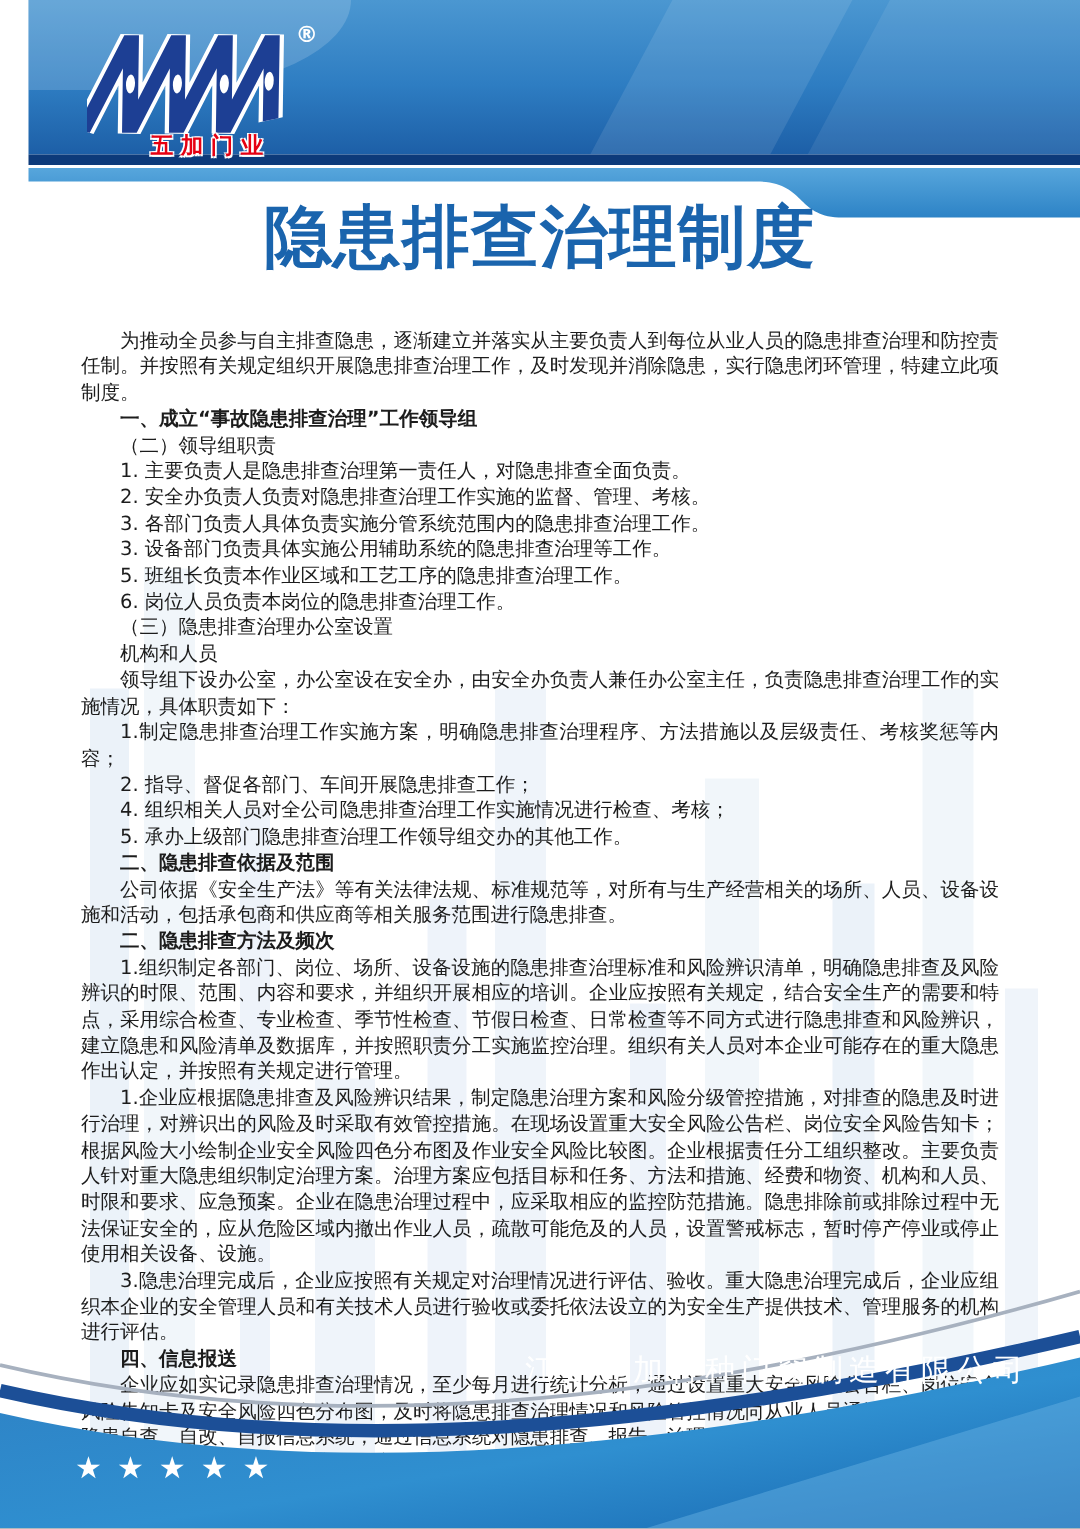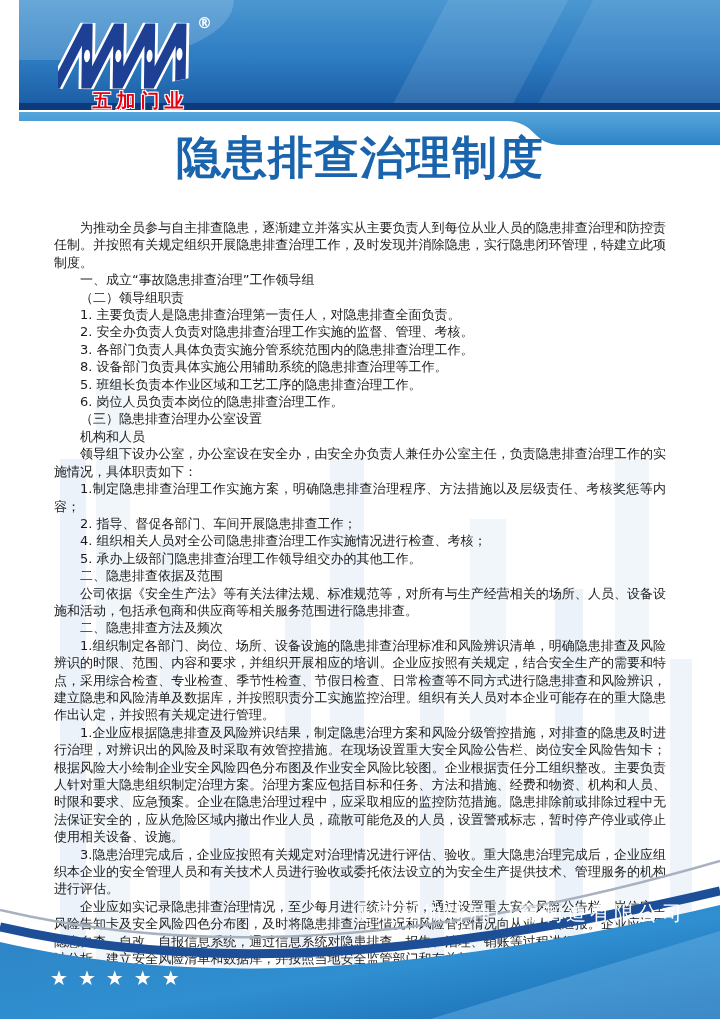--- a/index.html
+++ b/index.html
@@ -23,32 +23,32 @@
   .streak3{position:absolute;left:545px;top:-10px;width:210px;height:130px;
     background:rgba(255,255,255,.08);transform:skewX(-28deg);}
   .navy-band{position:absolute;left:19px;top:103px;width:701px;height:7px;
     background:#0d3a7a;z-index:2;}
   .tab-band{position:absolute;left:0;top:112px;width:720px;height:36px;z-index:2;}
   
   .logo-svg{position:absolute;left:58px;top:16px;width:138px;height:80px;z-index:3;}
   .reg-mark{position:absolute;left:197px;top:14px;z-index:3;color:#fff;
     font-size:15px;font-weight:bold;}
   .logo-text{position:absolute;left:68px;top:88px;width:145px;z-index:3;
-    text-align:center;color:#e60012;font-weight:bold;font-size:19px;
+    text-align:center;color:#e60012;font-weight:bold;font-size:15px;
     letter-spacing:5px;
     text-shadow:-1px -1px 0 #fff,1px -1px 0 #fff,-1px 1px 0 #fff,1px 1px 0 #fff;}
   
   .doc-title{position:absolute;left:0;top:133px;width:720px;z-index:2;
     text-align:center;font-size:45px;line-height:50px;font-weight:bold;
     color:#1a64ad;letter-spacing:1px;margin:0;}
   
   .content{position:absolute;left:54px;top:191px;width:612px;z-index:2;
     color:#1c1c1c;font-size:13px;line-height:17.4px;margin-top:28px;}
   .content p{margin:0;text-indent:2em;text-align:justify;}
-  .content p.h{font-weight:normal;}
+  .content p.h{font-weight:bold;}
   
   .footer-svg{position:absolute;left:0;top:845px;width:720px;height:174px;z-index:3;}
   .stars{position:absolute;left:50px;top:966px;z-index:4;color:#ffffff;
     font-size:20px;letter-spacing:10px;}
   .company{position:absolute;right:34px;top:900px;z-index:4;color:#ffffff;
     font-size:20px;letter-spacing:4px;white-space:nowrap;}
 </style>
 </head>
 <body>
 
@@ -97,36 +97,37 @@
 
   <h1 class="doc-title">隐患排查治理制度</h1>
 
   <div class="content">
     <p>为推动全员参与自主排查隐患，逐渐建立并落实从主要负责人到每位从业人员的隐患排查治理和防控责任制。并按照有关规定组织开展隐患排查治理工作，及时发现并消除隐患，实行隐患闭环管理，特建立此项制度。</p>
     <p class="h">一、成立“事故隐患排查治理”工作领导组</p>
     <p>（二）领导组职责</p>
     <p>1. 主要负责人是隐患排查治理第一责任人，对隐患排查全面负责。</p>
     <p>2. 安全办负责人负责对隐患排查治理工作实施的监督、管理、考核。</p>
     <p>3. 各部门负责人具体负责实施分管系统范围内的隐患排查治理工作。</p>
-    <p>8. 设备部门负责具体实施公用辅助系统的隐患排查治理等工作。</p>
+    <p>3. 设备部门负责具体实施公用辅助系统的隐患排查治理等工作。</p>
     <p>5. 班组长负责本作业区域和工艺工序的隐患排查治理工作。</p>
     <p>6. 岗位人员负责本岗位的隐患排查治理工作。</p>
     <p>（三）隐患排查治理办公室设置</p>
     <p>机构和人员</p>
     <p>领导组下设办公室，办公室设在安全办，由安全办负责人兼任办公室主任，负责隐患排查治理工作的实施情况，具体职责如下：</p>
     <p>1.制定隐患排查治理工作实施方案，明确隐患排查治理程序、方法措施以及层级责任、考核奖惩等内容；</p>
     <p>2. 指导、督促各部门、车间开展隐患排查工作；</p>
     <p>4. 组织相关人员对全公司隐患排查治理工作实施情况进行检查、考核；</p>
     <p>5. 承办上级部门隐患排查治理工作领导组交办的其他工作。</p>
     <p class="h">二、隐患排查依据及范围</p>
     <p>公司依据《安全生产法》等有关法律法规、标准规范等，对所有与生产经营相关的场所、人员、设备设施和活动，包括承包商和供应商等相关服务范围进行隐患排查。</p>
     <p class="h">二、隐患排查方法及频次</p>
     <p>1.组织制定各部门、岗位、场所、设备设施的隐患排查治理标准和风险辨识清单，明确隐患排查及风险辨识的时限、范围、内容和要求，并组织开展相应的培训。企业应按照有关规定，结合安全生产的需要和特点，采用综合检查、专业检查、季节性检查、节假日检查、日常检查等不同方式进行隐患排查和风险辨识，建立隐患和风险清单及数据库，并按照职责分工实施监控治理。组织有关人员对本企业可能存在的重大隐患作出认定，并按照有关规定进行管理。</p>
     <p>1.企业应根据隐患排查及风险辨识结果，制定隐患治理方案和风险分级管控措施，对排查的隐患及时进行治理，对辨识出的风险及时采取有效管控措施。在现场设置重大安全风险公告栏、岗位安全风险告知卡；根据风险大小绘制企业安全风险四色分布图及作业安全风险比较图。企业根据责任分工组织整改。主要负责人针对重大隐患组织制定治理方案。治理方案应包括目标和任务、方法和措施、经费和物资、机构和人员、时限和要求、应急预案。企业在隐患治理过程中，应采取相应的监控防范措施。隐患排除前或排除过程中无法保证安全的，应从危险区域内撤出作业人员，疏散可能危及的人员，设置警戒标志，暂时停产停业或停止使用相关设备、设施。</p>
     <p>3.隐患治理完成后，企业应按照有关规定对治理情况进行评估、验收。重大隐患治理完成后，企业应组织本企业的安全管理人员和有关技术人员进行验收或委托依法设立的为安全生产提供技术、管理服务的机构进行评估。</p>
+    <p class="h">四、信息报送</p>
     <p>企业应如实记录隐患排查治理情况，至少每月进行统计分析，通过设置重大安全风险公告栏、岗位安全风险告知卡及安全风险四色分布图，及时将隐患排查治理情况和风险管控情况向从业人员通报。企业应运用隐患自查、自改、自报信息系统，通过信息系统对隐患排查、报告、治理、销账等过程进行电子化管理和统计分析，建立安全风险清单和数据库，并按照当地安全监管部门和有关部门的要求，定期或实时报送隐患排查治理情况。</p>
   </div>
 
   <svg class="footer-svg" viewBox="0 0 720 174" preserveAspectRatio="none">
     <defs>
       <linearGradient id="fg" x1="0" y1="0" x2="1" y2="1">
         <stop offset="0" stop-color="#2e81c4"></stop>
         <stop offset="0.55" stop-color="#2f8fd0"></stop>
         <stop offset="1" stop-color="#1767b0"></stop>
       </linearGradient>

